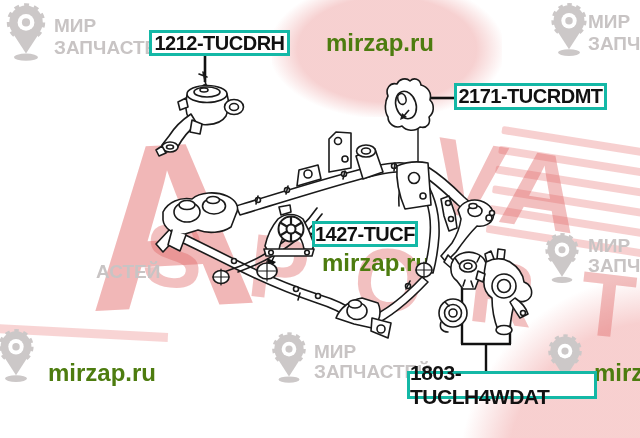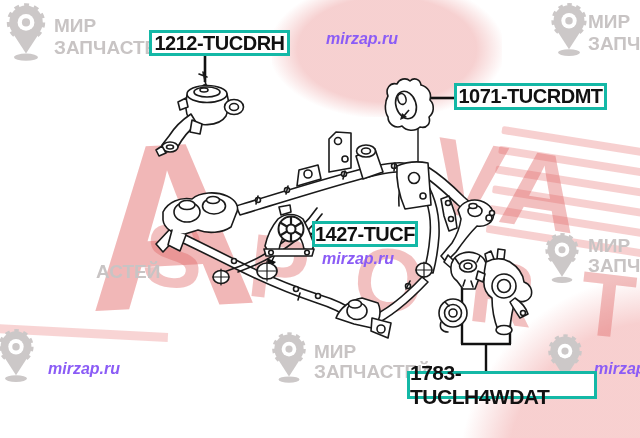--- a/index.html
+++ b/index.html
@@ -15,21 +15,21 @@
     background:radial-gradient(circle at 60% 60%, rgba(247,205,205,.95) 0 55%, rgba(247,205,205,0) 72%);}
   .stripes{position:absolute;left:492px;top:140px;width:190px;transform:rotate(9deg);}
   .stripes>div{height:8px;width:178px;margin-bottom:12px;background:rgba(241,170,170,.55);border-radius:2px;}
   .stripe-solo{position:absolute;left:-22px;top:328px;width:190px;height:9px;background:rgba(241,170,170,.5);transform:rotate(3deg);}
   .red-letter{position:absolute;font-weight:bold;color:rgba(223,95,95,.45);line-height:1;white-space:nowrap;pointer-events:none;}
   .red-a{left:85px;top:108px;font-size:235px;transform:rotate(-3deg);}
   .red-va{left:432px;top:132px;font-size:108px;letter-spacing:6px;transform:rotate(9deg);color:rgba(223,95,95,.4);}
   .red-sport{left:142px;top:238px;font-size:90px;letter-spacing:46px;transform:rotate(6.5deg);color:rgba(225,105,105,.42);}
   .wm-gray{position:absolute;color:#c8c4c4;font-weight:bold;line-height:1.1;white-space:nowrap;}
   .wm-sm{font-size:19px;}
-  .wm-url{font-size:16px;color:#8b5cf6;font-style:italic;}
+  .wm-url{font-size:24px;color:#4d7c0f;}
   .pin{position:absolute;}
   
   svg.diagram{position:absolute;left:0;top:0;}
   
   .pbox{
     position:absolute;background:#ffffff;border:3px solid #14b8a6;
     display:flex;align-items:center;justify-content:center;
     font-weight:bold;font-size:20px;letter-spacing:-0.5px;color:#111;
     font-family:"Liberation Sans",sans-serif;
   }
@@ -263,15 +263,15 @@
     <ellipse cx="504" cy="330" rx="8" ry="4.5"></ellipse>
 
     <circle cx="453" cy="313" r="14"></circle>
       <circle cx="453" cy="313" r="8.5"></circle>
       <circle cx="453" cy="313" r="4"></circle>
     <path d="M441,322 C439,328 442,332 448,332 M445,302 L449,306" fill="none"></path>
   </g>
 </svg>
 
 <div class="pbox b-tucdrh">1212-TUCDRH</div>
-<div class="pbox b-tucrdmt">1071-TUCRDMT</div>
+<div class="pbox b-tucrdmt">2171-TUCRDMT</div>
 <div class="pbox b-tucf">1427-TUCF</div>
-<div class="pbox b-tuclh">1783-TUCLH4WDAT</div>
+<div class="pbox b-tuclh">1803-TUCLH4WDAT</div>
 
 </body></html>

